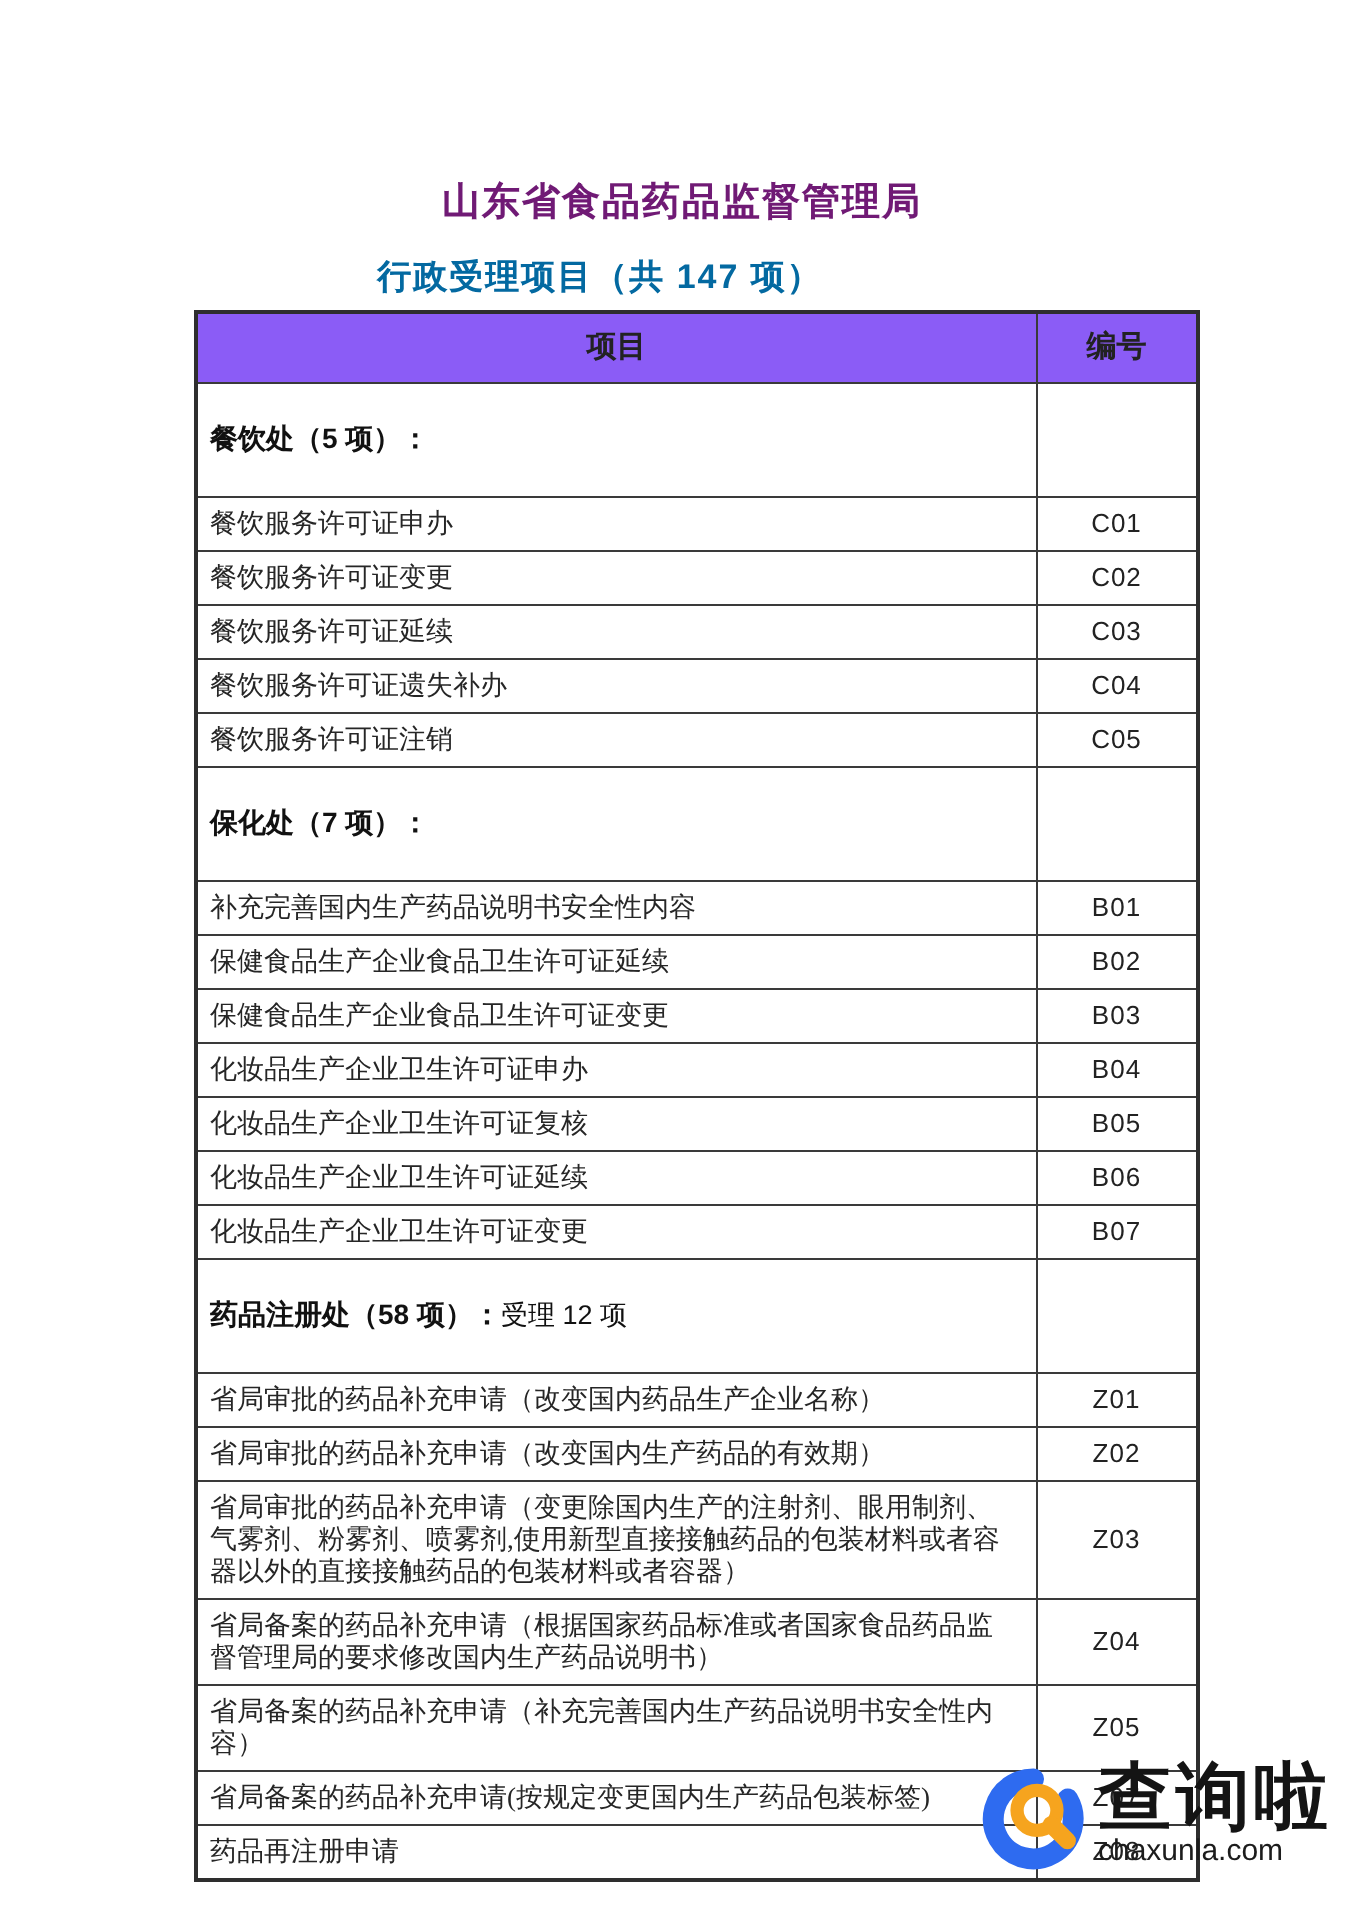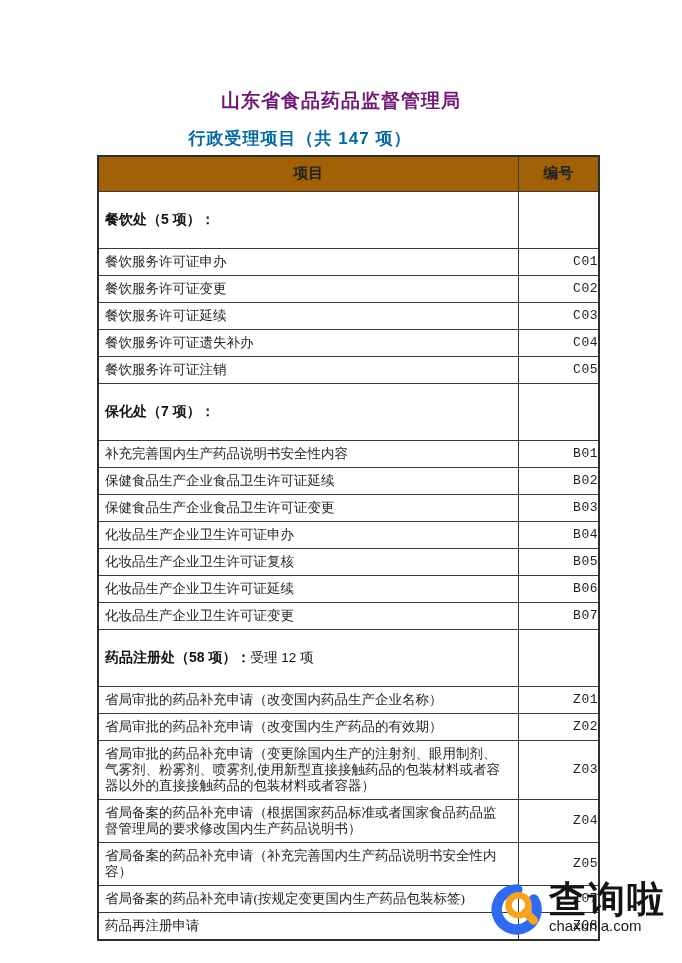--- a/index.html
+++ b/index.html
@@ -39,21 +39,21 @@
   }
   table.main-table { border: 2px solid #2e2e2e; }
   th.col-item { width: 420px; }
   th.col-code { width: 81px; }
   tr.header-row th {
     height: 35px;
     font-size: 15px;
     font-weight: bold;
     text-align: center;
     color: #222;
-    background: #a16207;
+    background: #8b5cf6;
   }
   tr.section-row td.cell-item {
     font-size: 14px;
     font-weight: bold;
     padding: 19px 6px;
     height: 27px;
     color: #111;
     font-family: "Liberation Sans", sans-serif;
   }
   tr.section-row .section-suffix {
@@ -62,24 +62,24 @@
   }
   tr.item-row td.cell-item {
     font-family: "Liberation Serif", serif;
     font-size: 13.5px;
     line-height: 16px;
     padding: 5px 8px 5px 6px;
     height: 27px;
     color: #262626;
   }
   td.cell-code {
-    text-align: right;
+    text-align: center;
     vertical-align: middle;
     font-size: 13px;
-    font-family: Liberation Mono, monospace;
+    font-family: Liberation Sans, sans-serif;
     color: #222;
     letter-spacing: 0.5px;
   }
   .watermark {
     position: absolute;
     right: 16px; top: 880px;
     display: flex;
     align-items: flex-start;
   }
   .wm-logo { width: 57px; height: 57px; margin-right: 2px; }

